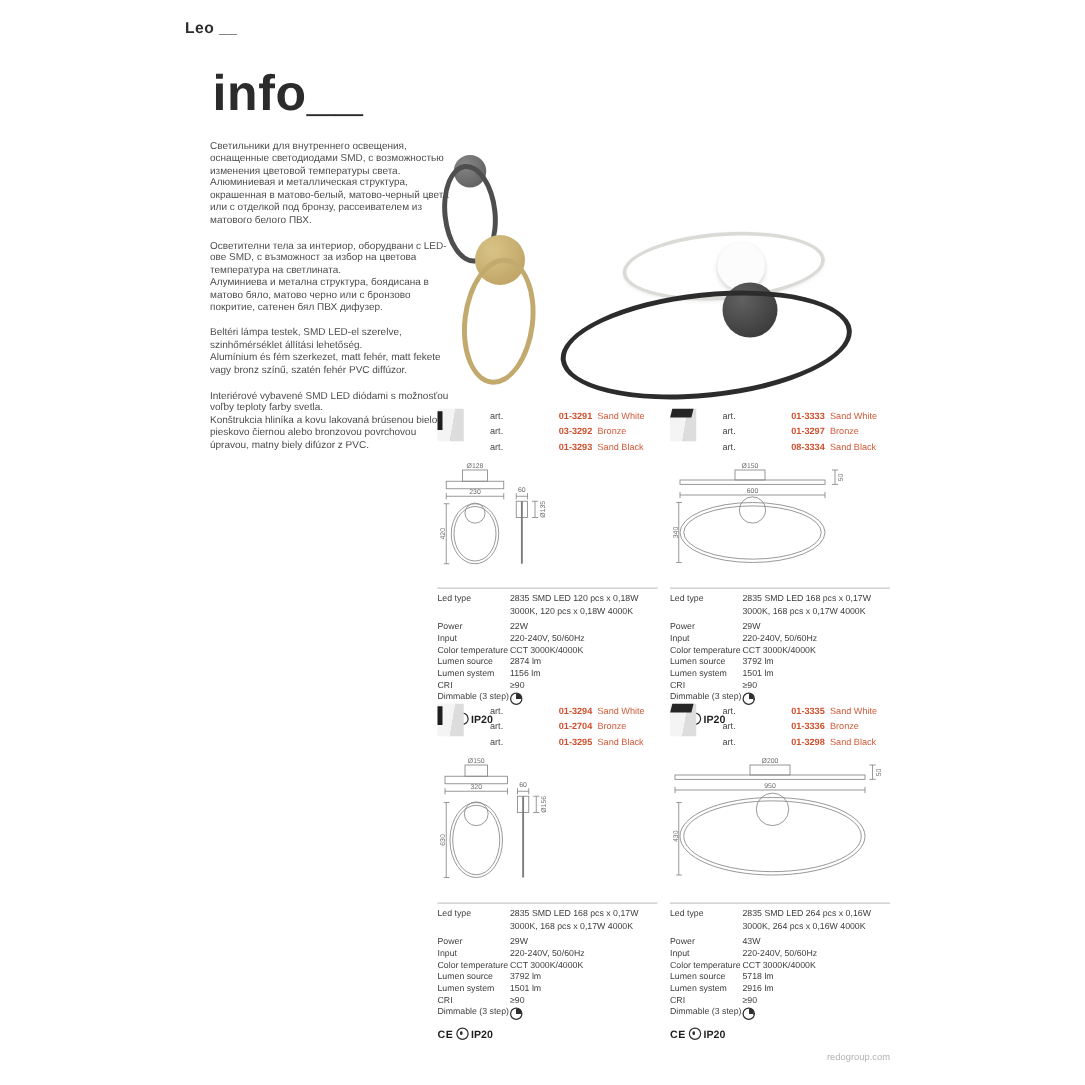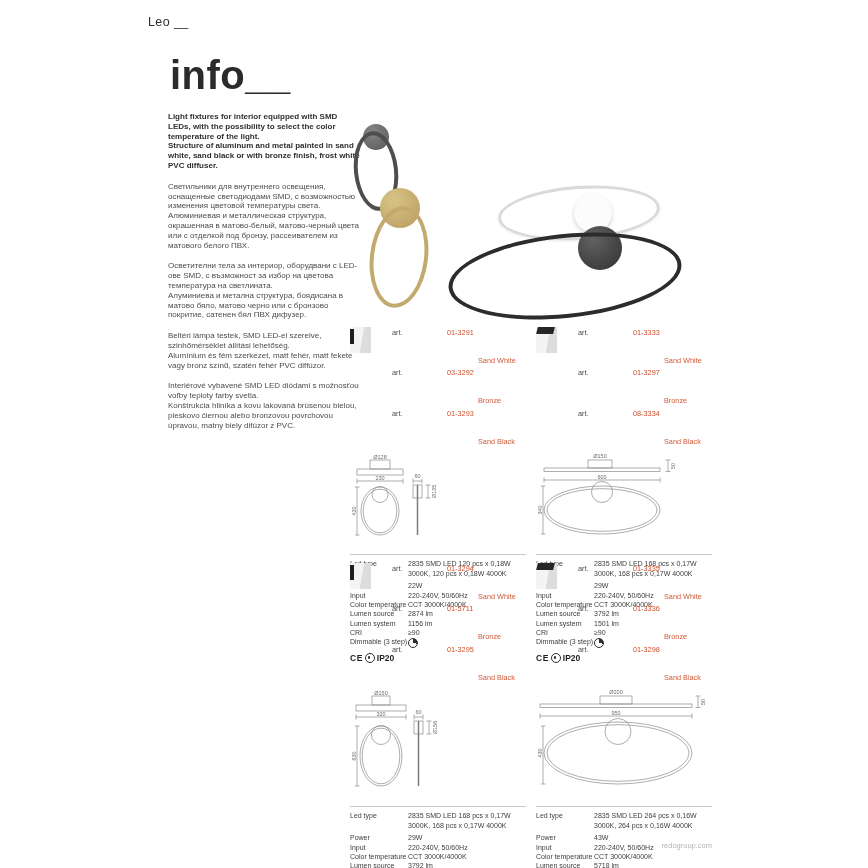--- a/index.html
+++ b/index.html
@@ -1,19 +1,19 @@
 <!DOCTYPE html>
 <html><head>
 <meta charset="utf-8">
 <style>
   html,body {margin:0; padding:0; background:#ffffff;}
   .page {position:relative; width:868px; height:868px; background:#ffffff; overflow:hidden;
          font-family:"Liberation Sans", sans-serif; color:#3c3c3c;}
 
-  .brand {position:absolute; left:148px; top:15px; font-size:12.5px; font-weight:normal; color:#2e2e2e; letter-spacing:0.4px;}
+  .brand {position:absolute; left:148px; top:15px; font-size:12.5px; font-weight:bold; color:#2e2e2e; letter-spacing:0.4px;}
   .title {position:absolute; left:170px; top:53px; font-size:40px; font-weight:bold; color:#2b2b2b; letter-spacing:0.5px;}
 
   .desc {position:absolute; left:168px; top:112px; width:192px;}
   .desc p {margin:0 0 11px 0; font-size:8px; line-height:9.8px; color:#4d4d4d; white-space:pre-line;}
   .desc p.en {font-weight:bold; color:#2f2f2f;}
 
   
   .hero {position:absolute;}
   .hero-wall {left:350px; top:118px; width:140px; height:200px;}
   .hero-ceiling {left:438px; top:168px; width:290px; height:165px;}
@@ -30,22 +30,22 @@
   
   .cell {position:absolute; width:176px;}
   .articles {display:flex; margin-bottom:3px; min-height:38px;}
   .box-icon {width:21px; height:26px; margin-top:1px; position:relative; flex-shrink:0;
              background:linear-gradient(100deg,#f4f4f4 55%, #dddddd 56%);}
   .box-icon.wall::before {content:""; position:absolute; left:0; top:2px; width:4px; height:15px; background:#1e1e1e;}
   .box-icon.ceil::before {content:""; position:absolute; left:1px; top:0; width:17px; height:7px; background:#262626; transform:skewX(-14deg);}
   .art-rows {margin-left:21px; padding-top:1px;}
   .art-row {display:flex; font-size:7.3px; line-height:12.4px;}
   .art-prefix {width:15px; color:#4a4a4a;}
-  .art-code {width:31px; font-weight:normal; color:#cf4f2c;padding-left:40px;}
-  .art-finish {color:#d05a38;margin-top:28px;}
+  .art-code {width:31px; font-weight:bold; color:#cf4f2c;padding-left:40px;}
+  .art-finish {color:#d05a38;}
 
   .drawing {display:block;}
   .drawing line, .drawing rect, .drawing ellipse, .drawing circle {stroke:#8a8a8a; fill:none; stroke-width:0.7;}
   .drawing line.thick {stroke-width:1.5; stroke:#7c7c7c;}
   .drawing text {font-family:"Liberation Sans", sans-serif; font-size:5.5px; fill:#6e6e6e;}
 
   .specs {border-top:1px solid #c8c8c8; margin-top:15px; padding-top:4px; font-size:7px; color:#3d3d3d;}
   .spec-row {display:flex; line-height:9.3px;}
   .spec-label {width:58px; flex-shrink:0;}
   .spec-value {width:118px;}
@@ -62,22 +62,20 @@
 </style>
 </head>
 <body>
 
 <div class="page">
 
   <div class="brand">Leo __</div>
   <div class="title">info__</div>
 
   <div class="desc">
-    <p class="en">Light fixtures for interior equipped with SMD LEDs, with the possibility to select the color temperature of the light.
-Structure of aluminum and metal painted in sand white, sand black or with bronze finish, frost white PVC diffuser.</p>
     <p>Светильники для внутреннего освещения, оснащенные светодиодами SMD, с возможностью изменения цветовой температуры света.
 Алюминиевая и металлическая структура, окрашенная в матово-белый, матово-черный цвета или с отделкой под бронзу, рассеивателем из матового белого ПВХ.</p>
     <p>Осветителни тела за интериор, оборудвани с LED-ове SMD, с възможност за избор на цветова температура на светлината.
 Алуминиева и метална структура, боядисана в матово бяло, матово черно или с бронзово покритие, сатенен бял ПВХ дифузер.</p>
     <p>Beltéri lámpa testek, SMD LED-el szerelve, szinhőmérséklet állítási lehetőség.
 Alumínium és fém szerkezet, matt fehér, matt fekete vagy bronz színű, szatén fehér PVC diffúzor.</p>
     <p>Interiérové vybavené SMD LED diódami s možnosťou voľby teploty farby svetla.
 Konštrukcia hliníka a kovu lakovaná brúsenou bielou, pieskovo čiernou alebo bronzovou povrchovou úpravou, matny biely difúzor z PVC.</p>
   </div>
 
@@ -270,21 +268,21 @@
     <div class="articles">
       <div class="box-icon wall"></div>
       <div class="art-rows">
         <div class="art-row">
           <span class="art-prefix">art.</span>
           <span class="art-code">01-3294</span>
           <span class="art-finish">Sand White</span>
         </div>
         <div class="art-row">
           <span class="art-prefix">art.</span>
-          <span class="art-code">01-5711</span>
+          <span class="art-code">01-2704</span>
           <span class="art-finish">Bronze</span>
         </div>
         <div class="art-row">
           <span class="art-prefix">art.</span>
           <span class="art-code">01-3295</span>
           <span class="art-finish">Sand Black</span>
         </div>
       </div>
     </div>
     <svg class="drawing" width="176" height="104" viewBox="0 0 176 104">

